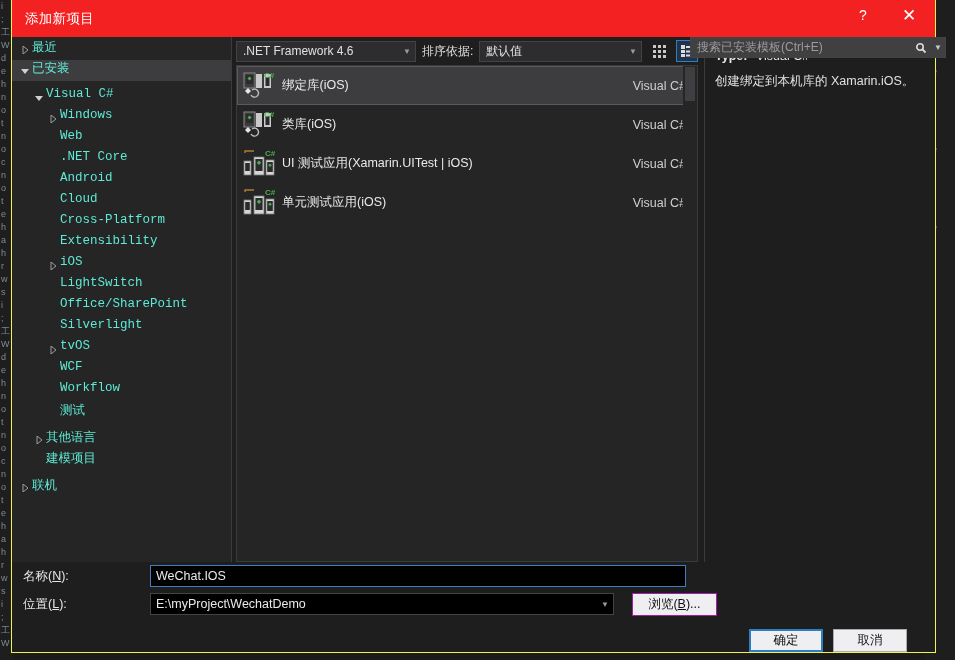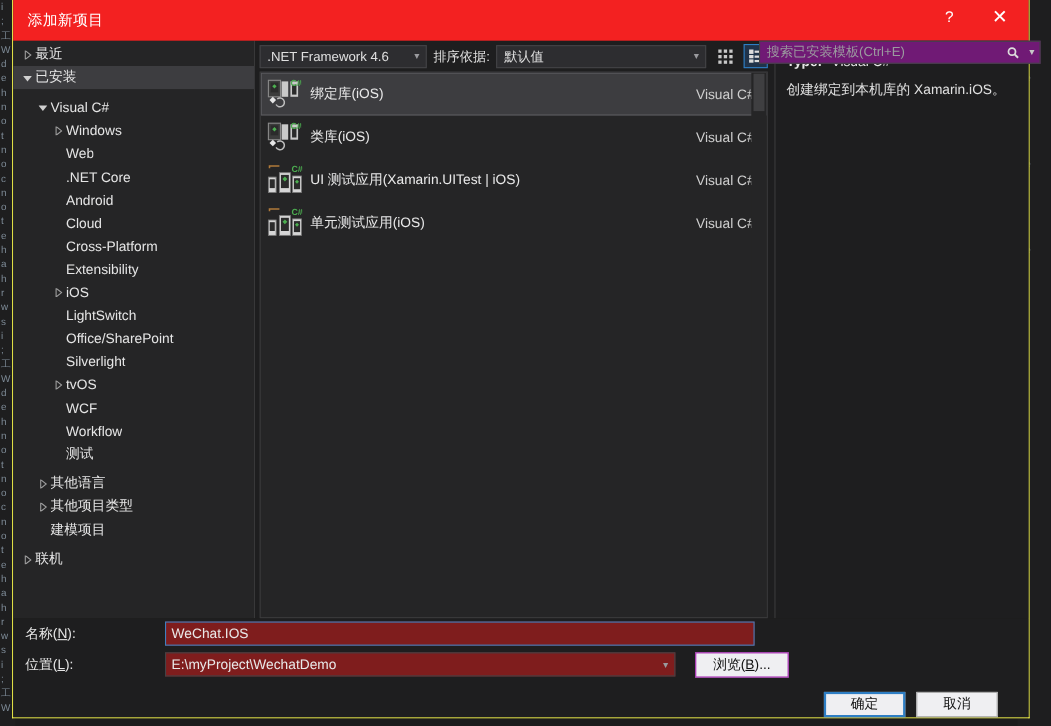--- a/index.html
+++ b/index.html
@@ -48,23 +48,23 @@
   
   #body { flex: 1; display: flex; min-height: 0; }
 
   
   #tree-panel {
     width: 220px; flex: none; background: #252526;
     border-right: 1px solid #3b3b3c; overflow: hidden;
     padding-top: 2px;
   }
   .tree-row {
-    display: flex; align-items: center; height: 21px;
-    color: #e5e5e5; font-size: 12.5px; white-space: nowrap;
-    padding-right: 6px; cursor: default;
+    display: flex; height: 21px;
+    color: #5eead4; font-size: 12.5px; white-space: nowrap;
+    padding-right: 6px; cursor: default; font-family: Liberation Mono, monospace;
   }
   .tree-row.sel { background: #3d3d40; }
   .tw {
     width: 14px; flex: none; display: flex; align-items: center; justify-content: center;
   }
   .tw svg { display: block; }
   .lbl { overflow: hidden; text-overflow: ellipsis; }
   .sp6 { height: 6px; }
 
   
@@ -77,21 +77,21 @@
   .combo {
     background: #2d2d30; border: 1px solid #434346; height: 21px;
     display: flex; align-items: center; color: #e0e0e0; font-size: 12px;
     padding: 0 0 0 6px; cursor: default; position: relative;
   }
   .combo .cv { flex: 1; overflow: hidden; white-space: nowrap; text-overflow: ellipsis; }
   .combo .carat {
     width: 16px; flex: none; display: flex; align-items: center; justify-content: center;
     color: #9a9a9e; font-size: 8px;
   }
-  #fx-combo   { width: 152px; }
+  #fx-combo   { width: 180px; }
   #sort-combo { flex: 1; min-width: 60px; }
   .tb-label { color: #e0e0e0; font-size: 12px; white-space: nowrap; }
   .viewbtn {
     width: 22px; height: 22px; flex: none; display: flex;
     align-items: center; justify-content: center; cursor: default;
   }
   .viewbtn.on { border: 1px solid #2e7ec4; background: #20334a; }
 
   #list-wrap {
     flex: 1; min-height: 0; margin: 0 6px 0 4px;
@@ -131,21 +131,21 @@
   #type-key { font-weight: bold; }
   #type-val { margin-left: 5px; }
   #info-desc { font-size: 12.5px; color: #e0e0e0; line-height: 17px; }
 
   
   #bottom { flex: none; background: #1e1e1f; padding: 0 0 0 0; }
   .frow { display: flex; align-items: center; height: 28px; padding-left: 11px; }
   .flabel { width: 127px; flex: none; color: #e6e6e6; font-size: 12.5px; }
   .flabel u { text-decoration: underline; }
   .ftext {
-    height: 22px; background: #7f1d1d; border: 1px solid #434346;
+    height: 22px; background: #000000; border: 1px solid #434346;
     display: flex; align-items: center; color: #e9e9e9; font-size: 12.5px;
     padding: 0 0 0 5px; cursor: text;
   }
   #name-input { width: 536px; border-color: #3f7fbf; }
   #loc-input  { width: 464px; }
   #loc-input .cv { flex: 1; overflow: hidden; white-space: nowrap; }
   #loc-input .carat {
     width: 16px; flex: none; display: flex; align-items: center;
     justify-content: center; color: #9a9a9e; font-size: 8px;
   }
@@ -383,28 +383,20 @@
           <span class="lbl">测试</span>
         </div>
         <div class="sp6"></div>
         <div class="tree-row" style="padding-left: 20px;">
           <span class="tw">
             <svg width="8" height="8" viewBox="0 0 8 8">
               <path d="M2,0 L7,4 L2,8 Z" fill="none" stroke="#9d9d9d" stroke-width="1"></path>
             </svg>
           </span>
           <span class="lbl">其他语言</span>
-        </div>
-        <div class="tree-row" style="padding-left: 20px;">
-          <span class="tw">
-            <svg width="8" height="8" viewBox="0 0 8 8">
-              <path d="M2,0 L7,4 L2,8 Z" fill="none" stroke="#9d9d9d" stroke-width="1"></path>
-            </svg>
-          </span>
-          <span class="lbl">其他项目类型</span>
         </div>
         <div class="tree-row" style="padding-left: 20px;">
           <span class="tw"></span>
           <span class="lbl">建模项目</span>
         </div>
         <div class="sp6"></div>
         <div class="tree-row" style="padding-left: 6px;">
           <span class="tw">
             <svg width="8" height="8" viewBox="0 0 8 8">
               <path d="M2,0 L7,4 L2,8 Z" fill="none" stroke="#9d9d9d" stroke-width="1"></path>
@@ -555,21 +547,21 @@
           <span>)...</span>
         </div>
     </div>
     <div id="btn-row">
       <div class="dlgbtn default">确定</div>
       <div class="dlgbtn">取消</div>
     </div>
   </div>
 </div>
 
-<div style="position:absolute;left:690px;top:37px;width:256px;height:21px;background:#701a75;border:1px solid #434346;display:flex;align-items:center;padding-left:6px;">
+<div style="position:absolute;left:690px;top:37px;width:256px;height:21px;background:#404040;border:1px solid #434346;display:flex;align-items:center;padding-left:6px;">
   <span style="flex:1;color:#9b9b9f;font-size:12px;white-space:nowrap;overflow:hidden;">搜索已安装模板(Ctrl+E)</span>
   <span style="width:20px;display:flex;align-items:center;justify-content:center;">
     <svg width="12" height="12" viewBox="0 0 12 12">
       <circle cx="5" cy="5" r="3.2" fill="none" stroke="#dcdcdc" stroke-width="1.6"></circle>
       <line x1="7.4" y1="7.4" x2="10.5" y2="10.5" stroke="#dcdcdc" stroke-width="1.8"></line>
     </svg>
   </span>
   <span style="width:14px;color:#c8c8c8;font-size:8px;display:flex;align-items:center;justify-content:center;">▼</span>
 </div>
 

